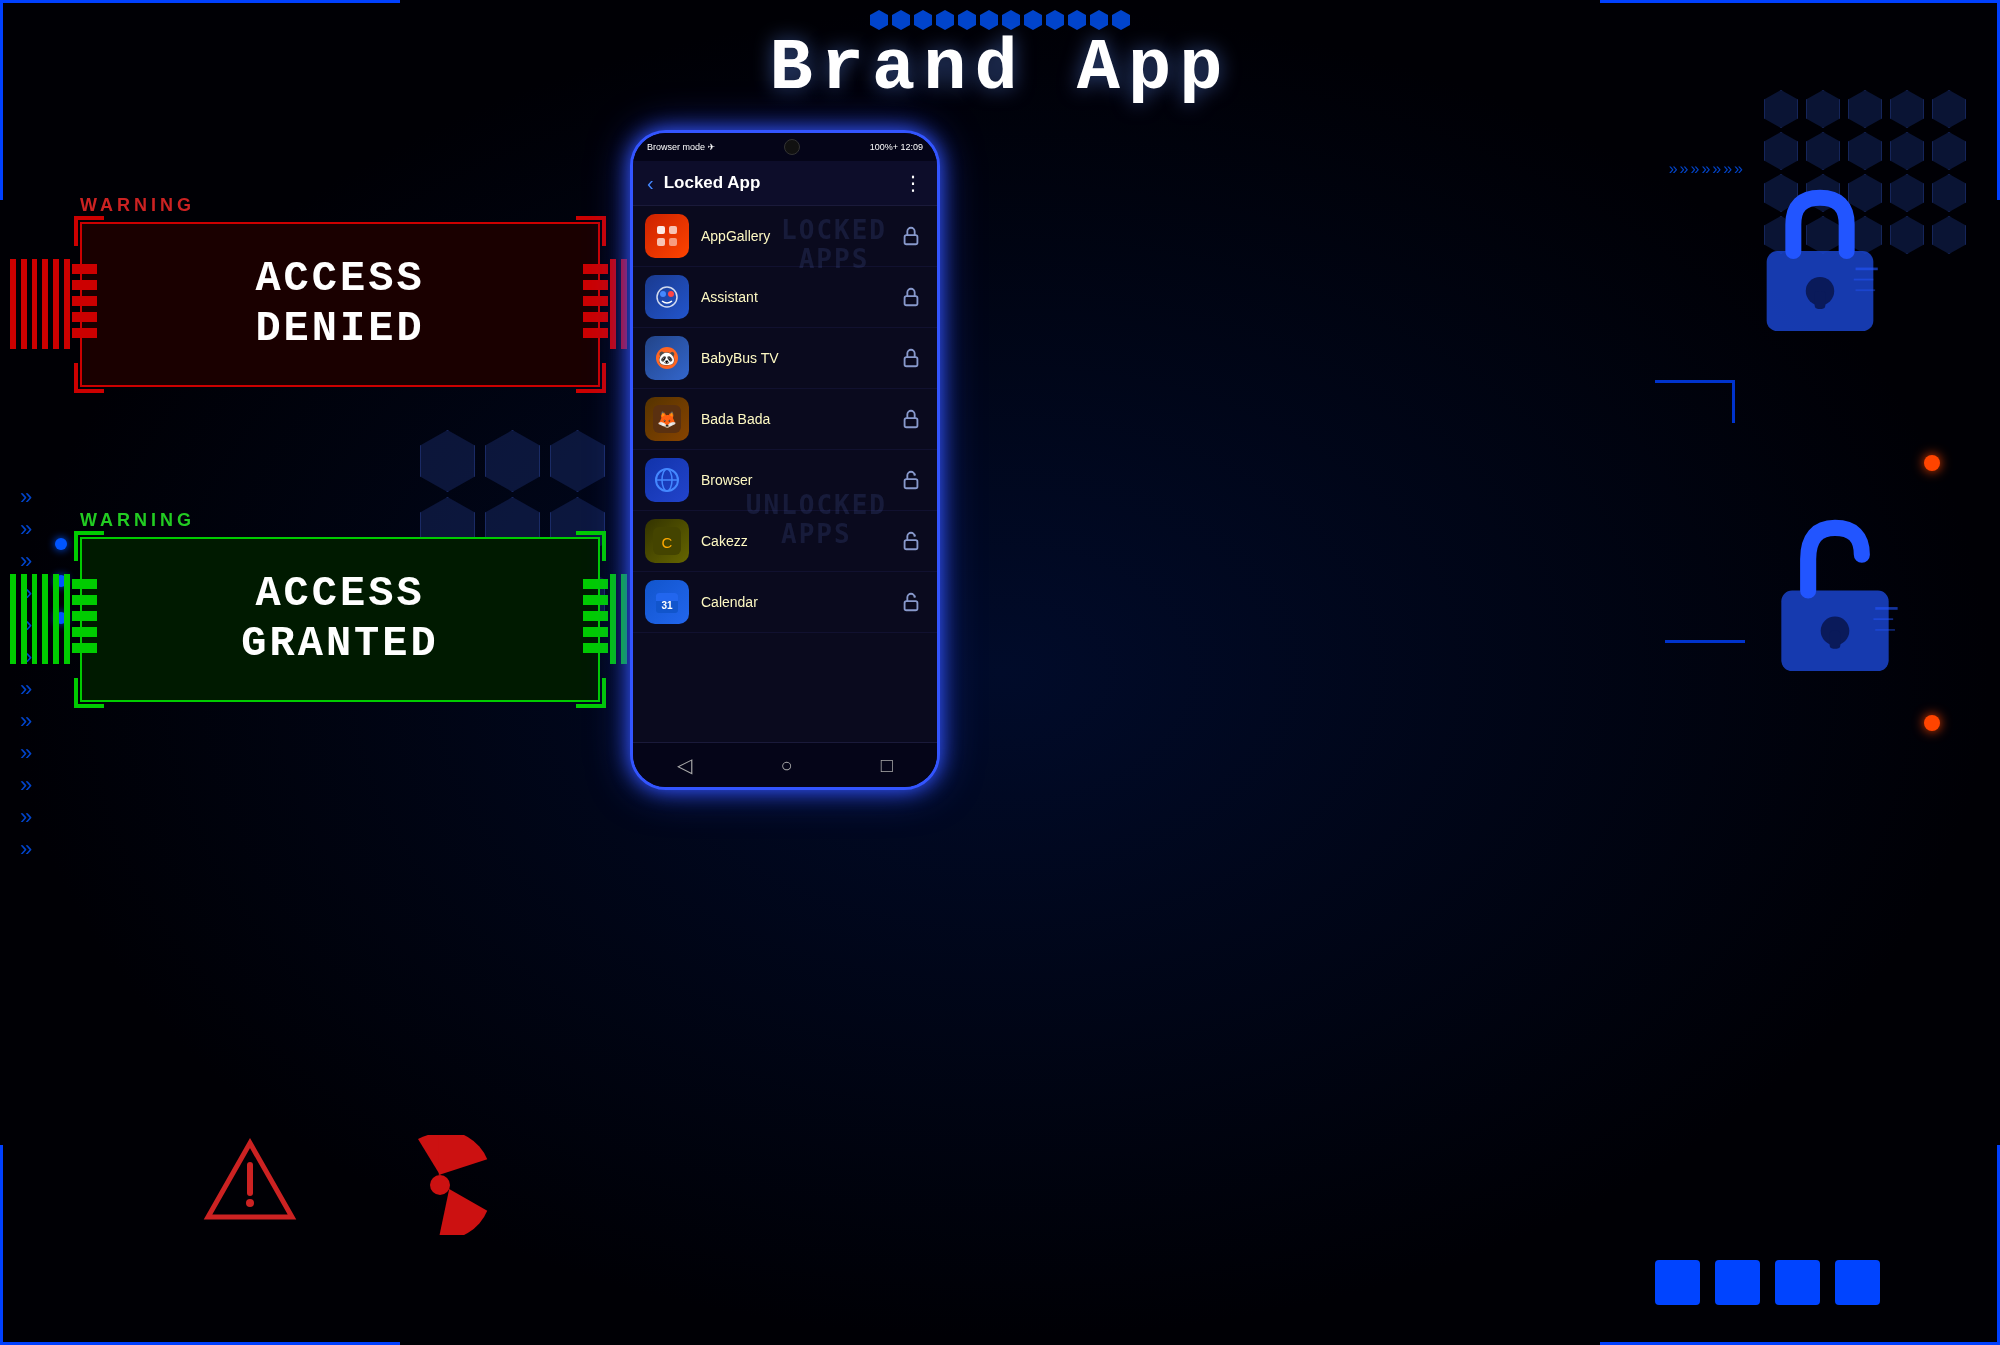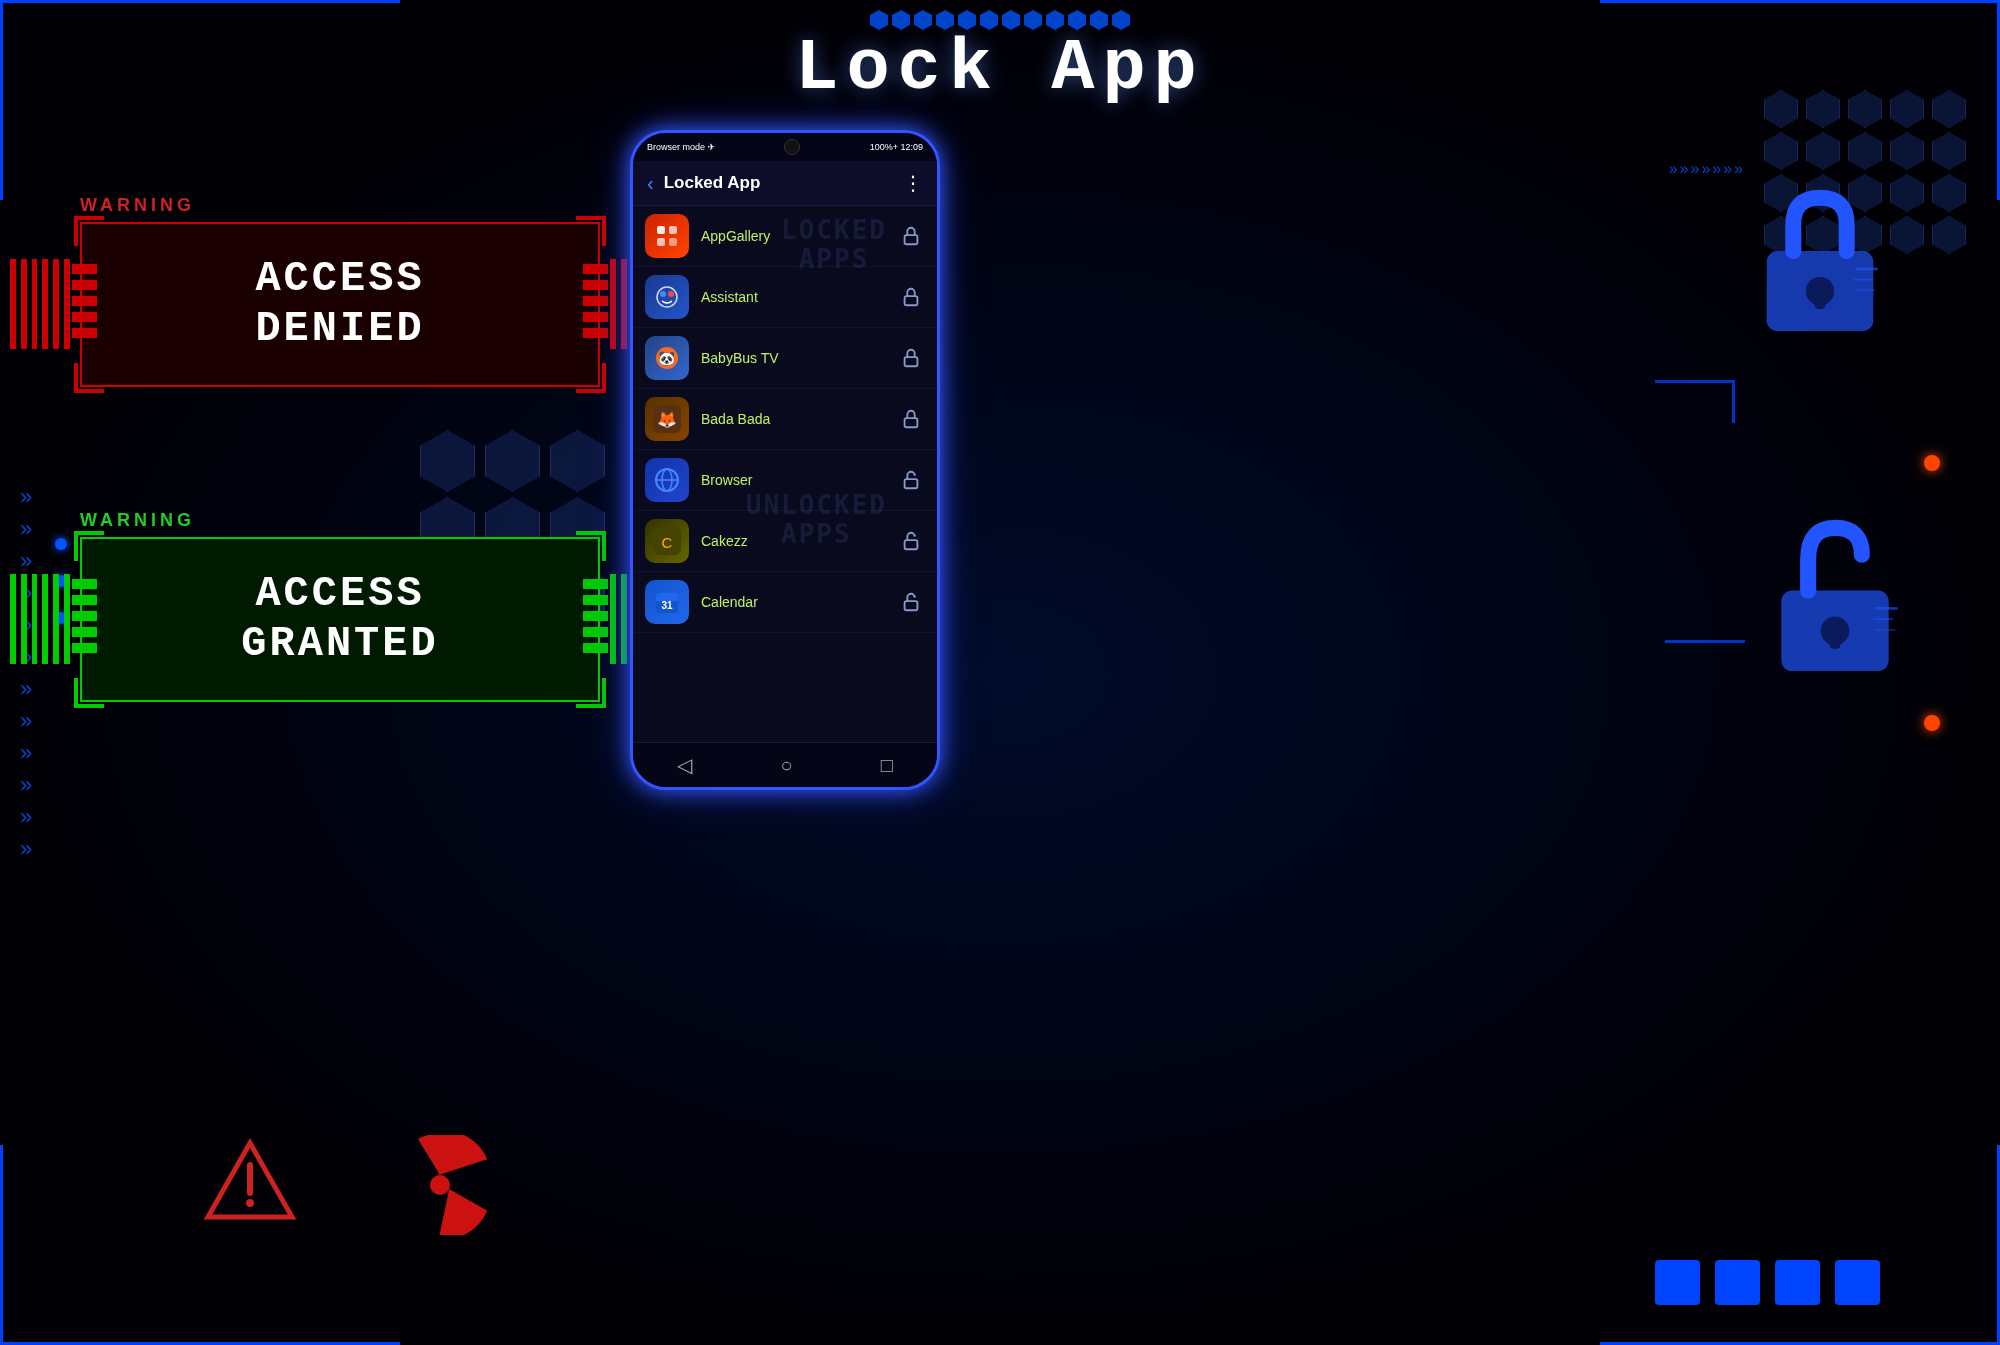--- a/index.html
+++ b/index.html
@@ -443,21 +443,21 @@
       flex-shrink: 0;
       display: flex;
       align-items: center;
       justify-content: center;
       font-size: 24px;
       margin-right: 12px;
     }
 
     .app-name {
       flex: 1;
-      color: #bef264;
+      color: #fef9c3;
       font-size: 14px;
     }
 
     .lock-icon {
       width: 28px;
       height: 28px;
       display: flex;
       align-items: center;
       justify-content: center;
     }
@@ -620,21 +620,21 @@
     <div class="hg"></div>
     <div class="hg"></div>
     <div class="hg"></div>
   <div class="hg"></div>
     <div class="hg"></div>
     <div class="hg"></div>
     <div class="hg"></div>
     <div class="hg"></div>
 </div>
 
-<div class="page-title">Lock App</div>
+<div class="page-title">Brand App</div>
 
 <div class="left-chevrons">
   <div class="chev">»</div>
     <div class="chev">»</div>
     <div class="chev">»</div>
   <div class="chev">»</div>
     <div class="chev">»</div>
     <div class="chev">»</div>
   <div class="chev">»</div>
     <div class="chev">»</div>

